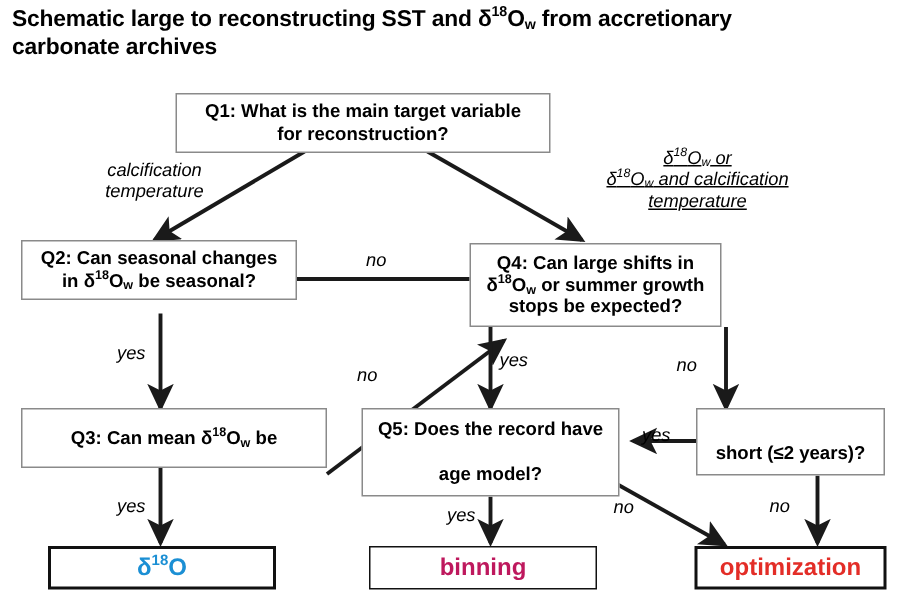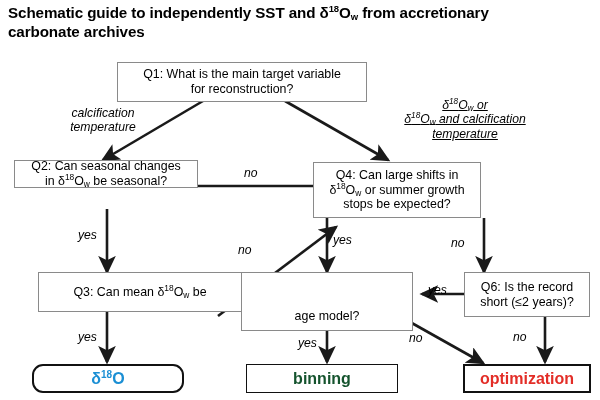--- a/index.html
+++ b/index.html
@@ -31,21 +31,21 @@
   
   .qbox{
     position:absolute;
     box-sizing:border-box;
     background:#ffffff;
     border:1.3px solid #8a8a8a;
     display:flex;
     align-items:center;
     justify-content:center;
     text-align:center;
-    font-weight:normal;
+    font-weight:bold;
     font-size:12.4px;
     line-height:1.20;
     padding:2px 4px;
     z-index:3;
   }
   .qbox sup{font-size:8.4px;vertical-align:super;line-height:0;}
   .qbox sub{font-size:8.4px;vertical-align:-0.22em;line-height:0;}
 
   .resbox{
     position:absolute;
@@ -75,21 +75,21 @@
   .elabel.multi{white-space:normal;text-align:center;}
   .elabel sup{font-size:8.2px;vertical-align:super;line-height:0;}
   .elabel sub{font-size:8.2px;vertical-align:-0.22em;line-height:0;}
 </style>
 </head>
 <body>
 
 <div id="stage">
 
   <div class="title">
-    <span>Schematic guide to independently SST and </span><span>δ</span><sup>18</sup><span>O</span><sub>w</sub><span> from accretionary</span><br>
+    <span>Schematic large to reconstructing SST and </span><span>δ</span><sup>18</sup><span>O</span><sub>w</sub><span> from accretionary</span><br>
     <span>carbonate archives</span>
   </div>
 
   <svg id="edges" viewBox="0 0 600 400" xmlns="http://www.w3.org/2000/svg">
     <defs>
       <marker id="ah" markerWidth="9" markerHeight="9" refX="6.2" refY="3.4" orient="auto" markerUnits="strokeWidth">
         <path d="M0,0 L7.2,3.4 L0,6.8 L1.7,3.4 Z" fill="#1a1a1a"></path>
       </marker>
     </defs>
     <g stroke="#1a1a1a" stroke-width="2.6" fill="none" marker-end="url(#ah)">
@@ -151,61 +151,61 @@
 
   <div class="elabel" style="left:513px; top:330px;">no</div>
 
   <div class="qbox" style="left:117px; top:62px; width:250px; height:40px;">
     <div>
       <span>Q1: What is the main target variable</span><br>
       <span>for reconstruction?</span>
     </div>
   </div>
 
-  <div class="qbox" style="left:14px; top:160px; width:184px; height:28px;">
+  <div class="qbox" style="left:14px; top:160px; width:184px; height:40px;">
     <div>
       <span>Q2: Can seasonal changes</span><br>
       <span>in </span><span>δ</span><sup>18</sup><span>O</span><sub>w</sub><span> be seasonal?</span>
     </div>
   </div>
 
-  <div class="qbox" style="left:14px; top:272px; width:204px; height:40px;margin-left:24px;">
+  <div class="qbox" style="left:14px; top:272px; width:204px; height:40px;">
     <div>
       <span>Q3: Can mean </span><span>δ</span><sup>18</sup><span>O</span><sub>w</sub><span> be</span><br>
     </div>
   </div>
 
   <div class="qbox" style="left:313px; top:162px; width:168px; height:56px;">
     <div>
       <span>Q4: Can large shifts in</span><br>
       <span>δ</span><sup>18</sup><span>O</span><sub>w</sub><span> or summer growth</span><br>
       <span>stops be expected?</span>
     </div>
   </div>
 
   <div class="qbox" style="left:241px; top:272px; width:172px; height:59px;">
     <div>
-      <br>
+      <span>Q5: Does the record have</span><br>
       <br>
       <span>age model?</span>
     </div>
   </div>
 
   <div class="qbox" style="left:464px; top:272px; width:126px; height:45px;">
     <div>
-      <span>Q6: Is the record</span><br>
+      <br>
       <span>short (≤2 years)?</span>
     </div>
   </div>
 
-  <div class="resbox" style="left:32px; top:364px; width:152px; height:29px; color:#1b8fd4;border-radius:11px;">
+  <div class="resbox" style="left:32px; top:364px; width:152px; height:29px; color:#1b8fd4;">
     <span><span>δ</span><sup>18</sup><span>O</span></span>
   </div>
 
-  <div class="resbox" style="left:246px; top:364px; width:152px; height:29px; color:#14532d; border-width:1.8px;">
+  <div class="resbox" style="left:246px; top:364px; width:152px; height:29px; color:#be185d; border-width:1.8px;">
     <span>binning</span>
   </div>
 
   <div class="resbox" style="left:463px; top:364px; width:128px; height:29px; color:#e32d27;">
     <span>optimization</span>
   </div>
 
 </div>
 
 </body></html>

